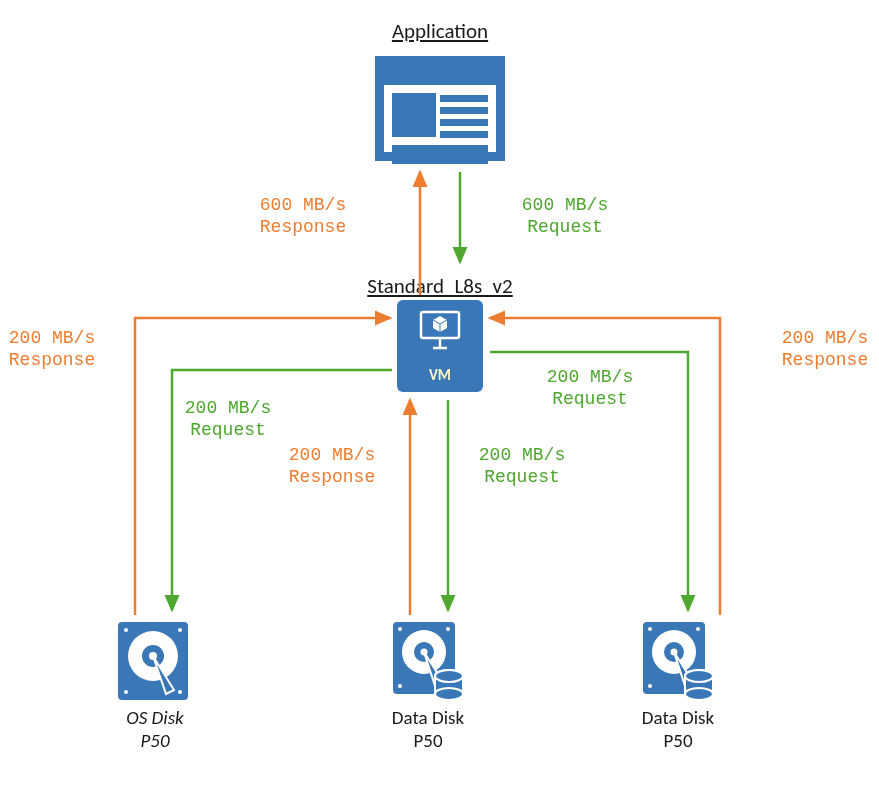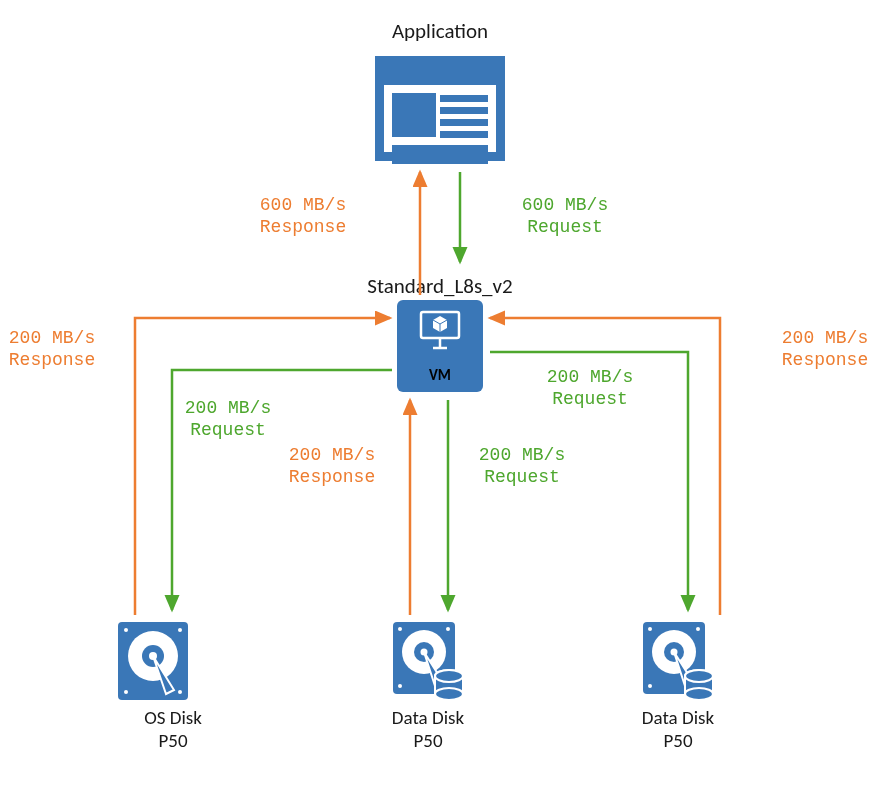--- a/index.html
+++ b/index.html
@@ -10,20 +10,21 @@
     width: 879px;
     height: 792px;
     position: relative;
   }
   .title {
     position: absolute;
     font-size: 21px;
     color: #1a1a1a;
     text-align: center;
     width: 200px;
+    text-decoration: underline;
   }
   .node-label {
     position: absolute;
     font-size: 19px;
     color: #1a1a1a;
     text-align: center;
     line-height: 1.2;
   }
   .flow-label {
     position: absolute;
@@ -53,21 +54,21 @@
   .app-box .lwide { position:absolute; left:8px; right:8px; height:7px; background:#3A77B7; }
   .app-box .lw1{ top:60px;} .app-box .lw2{ top:72px;}
 
   
   .vm-box {
     position: absolute;
     left: 397px; top: 300px;
     width: 86px; height: 92px;
     background: #3A77B7;
     border-radius: 6px;
-    color: #000000;
+    color: #fef9c3;
     text-align:center;
   }
   .vm-box svg { position:absolute; left: 22px; top: 10px; }
   .vm-box .vm-text { position:absolute; bottom:8px; left:0; right:0; font-size:15px; font-weight:600; }
 
   
   .disk {
     position: absolute;
     width: 74px; height: 82px;
   }
@@ -181,21 +182,21 @@
     <circle cx="9" cy="9" r="2" fill="#fff"></circle>
       <circle cx="57" cy="9" r="2" fill="#fff"></circle>
     <circle cx="9" cy="66" r="2" fill="#fff"></circle>
     <ellipse cx="58" cy="56" rx="14" ry="6" fill="#3A77B7" stroke="#fff" stroke-width="2"></ellipse>
     <rect x="44" y="56" width="28" height="18" fill="#3A77B7" stroke="#fff" stroke-width="2"></rect>
     <ellipse cx="58" cy="74" rx="14" ry="6" fill="#3A77B7" stroke="#fff" stroke-width="2"></ellipse>
     <ellipse cx="58" cy="56" rx="14" ry="6" fill="#3A77B7" stroke="#fff" stroke-width="2"></ellipse>
   </svg>
 </div>
 
-<div class="node-label" style="left:118px; top:707px; width:110px;">
+<div class="node-label" style="left:100px; top:707px; width:110px;font-style:italic;">
   <span>OS Disk</span><br><span>P50</span>
 </div>
 <div class="node-label" style="left:373px; top:707px; width:110px;">
   <span>Data Disk</span><br><span>P50</span>
 </div>
 <div class="node-label" style="left:623px; top:707px; width:110px;">
   <span>Data Disk</span><br><span>P50</span>
 </div>
 
 <svg class="overlay">

